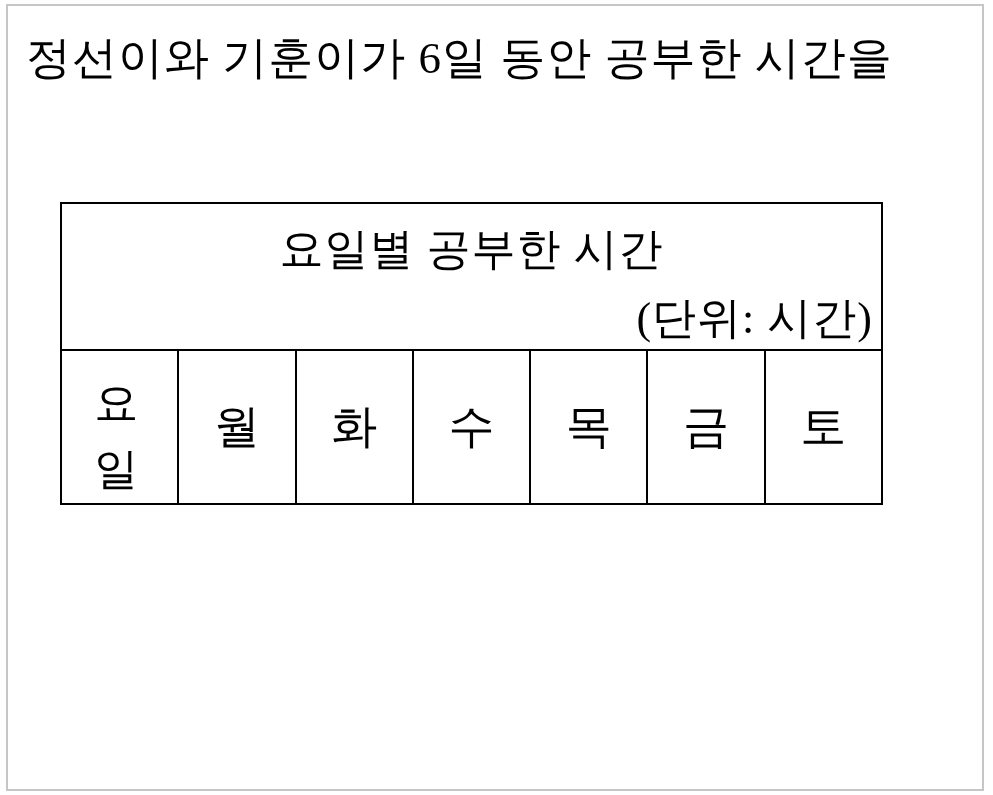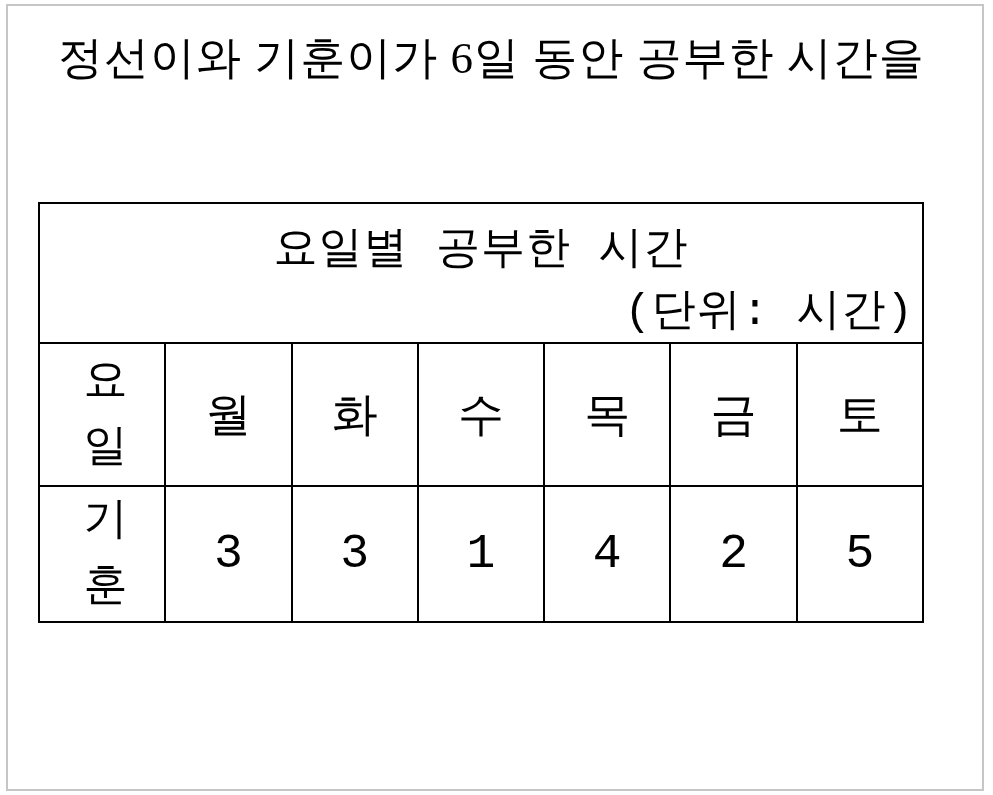--- a/index.html
+++ b/index.html
@@ -26,31 +26,29 @@
   }
   .intro {
     position: absolute;
     left: 26px;
     top: 20px;
     width: 930px;
     font-size: 45px;
     line-height: 77px;
     letter-spacing: 1px;
     white-space: nowrap;
-    margin-left: 32px;
   }
   table.study {
     position: absolute;
-    left: 38px;
+    left: 60px;
     top: 202px;
-    width: 886px;
+    width: 823px;
     border-collapse: collapse;
     table-layout: fixed;
     background: #ffffff;
-    font-family: Liberation Mono, monospace;
   }
   table.study td {
     border: 2.5px solid #000000;
     text-align: center;
     vertical-align: middle;
     font-size: 46px;
     padding: 0;
   }
   td.title-cell {
     height: 135px;
@@ -62,31 +60,33 @@
     line-height: 64px;
     padding-top: 14px;
     letter-spacing: 1px;
   }
   .t-unit {
     text-align: right;
     font-size: 44px;
     line-height: 60px;
     padding-right: 8px;
     letter-spacing: 1px;
+    margin-top: 7px;
   }
   tr.header-row td { height: 141px; }
   tr.data-row-1 td { height: 140px; }
   tr.data-row-2 td { height: 134px; }
   .stack {
     display: inline-block;
     width: 1.15em;
     word-break: break-all;
     line-height: 1.5;
     font-size: 44px;
-    text-align: right;
+    text-align: left;
+    margin-top: 20px;
   }
   .day-label { font-size: 46px; }
   .num { font-size: 48px; }
 </style>
 </head>
 <body>
 
 <div class="frame"></div>
 
 <div class="intro">
@@ -105,25 +105,14 @@
       <td>
         <span class="stack">요일</span>
       </td>
       <td><span class="day-label">월</span></td>
       <td><span class="day-label">화</span></td>
       <td><span class="day-label">수</span></td>
       <td><span class="day-label">목</span></td>
       <td><span class="day-label">금</span></td>
       <td><span class="day-label">토</span></td>
     </tr>
-    <tr class="data-row-2">
-      <td>
-        <span class="stack">기훈</span>
-      </td>
-      <td><span class="num">3</span></td>
-      <td><span class="num">3</span></td>
-      <td><span class="num">1</span></td>
-      <td><span class="num">4</span></td>
-      <td><span class="num">2</span></td>
-      <td><span class="num">5</span></td>
-    </tr>
   </tbody>
 </table>
 
 </body></html>

